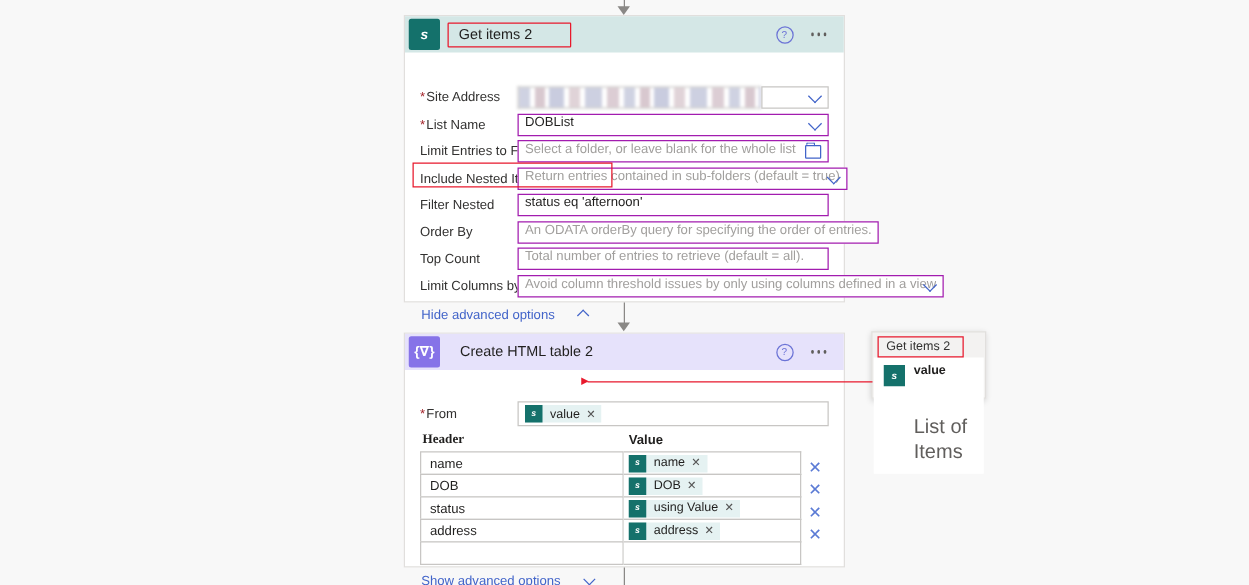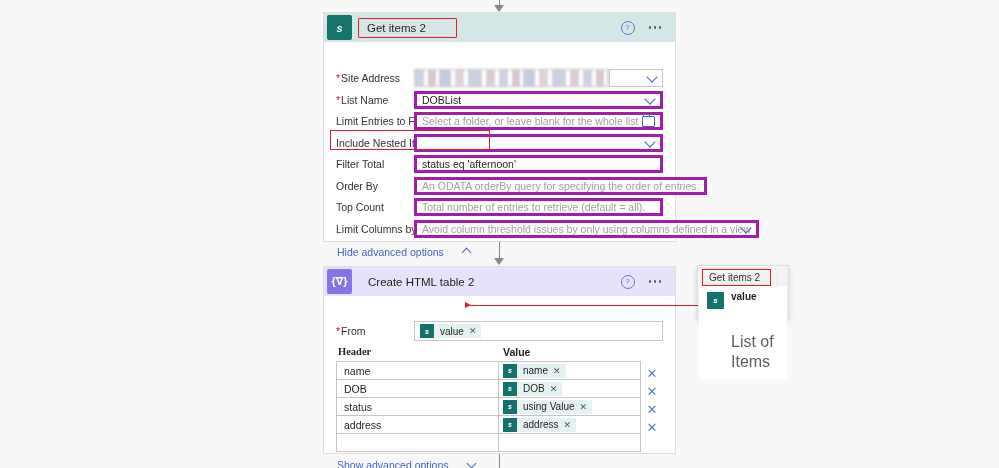--- a/index.html
+++ b/index.html
@@ -92,21 +92,21 @@
   }
   .lbl{
     width:78px;flex:0 0 auto;
     font-size:10.5px;color:#323130;
     white-space:nowrap;
   }
   .req{color:#a4262c;margin-right:1px;}
   .field{
     flex:1 1 auto;
     height:18px;
-    border:3px solid #a21caf;
+    border:1px solid #a21caf;
     background:#fff;
     box-sizing:border-box;
     display:flex;align-items:flex-start;
     padding:0 5px;
     font-size:10.5px;
     position:relative;
   }
   .field .ph{color:#a19f9d;white-space:nowrap;overflow:hidden;}
   .field .val{color:#201f1e;white-space:nowrap;overflow:hidden;}
   .chev{
@@ -307,26 +307,27 @@
         <div class="lbl">Limit Entries to Folder</div>
         <div class="field">
           <span class="ph">Select a folder, or leave blank for the whole list</span>
           <span class="folder-ic"></span>
         </div>
       </div>
 
       <div class="row">
         <div class="lbl">Include Nested Items</div>
         <div class="field">
+          <span class="ph">Return entries contained in sub-folders (default = true)</span>
           <span class="chev"></span>
         </div>
       </div>
 
       <div class="row">
-        <div class="lbl">Filter Total</div>
+        <div class="lbl">Filter Nested</div>
         <div class="field">
           <span class="val">status eq 'afternoon'</span>
         </div>
       </div>
 
       <div class="row">
         <div class="lbl">Order By</div>
         <div class="field">
           <span class="ph">An ODATA orderBy query for specifying the order of entries.</span>
         </div>

